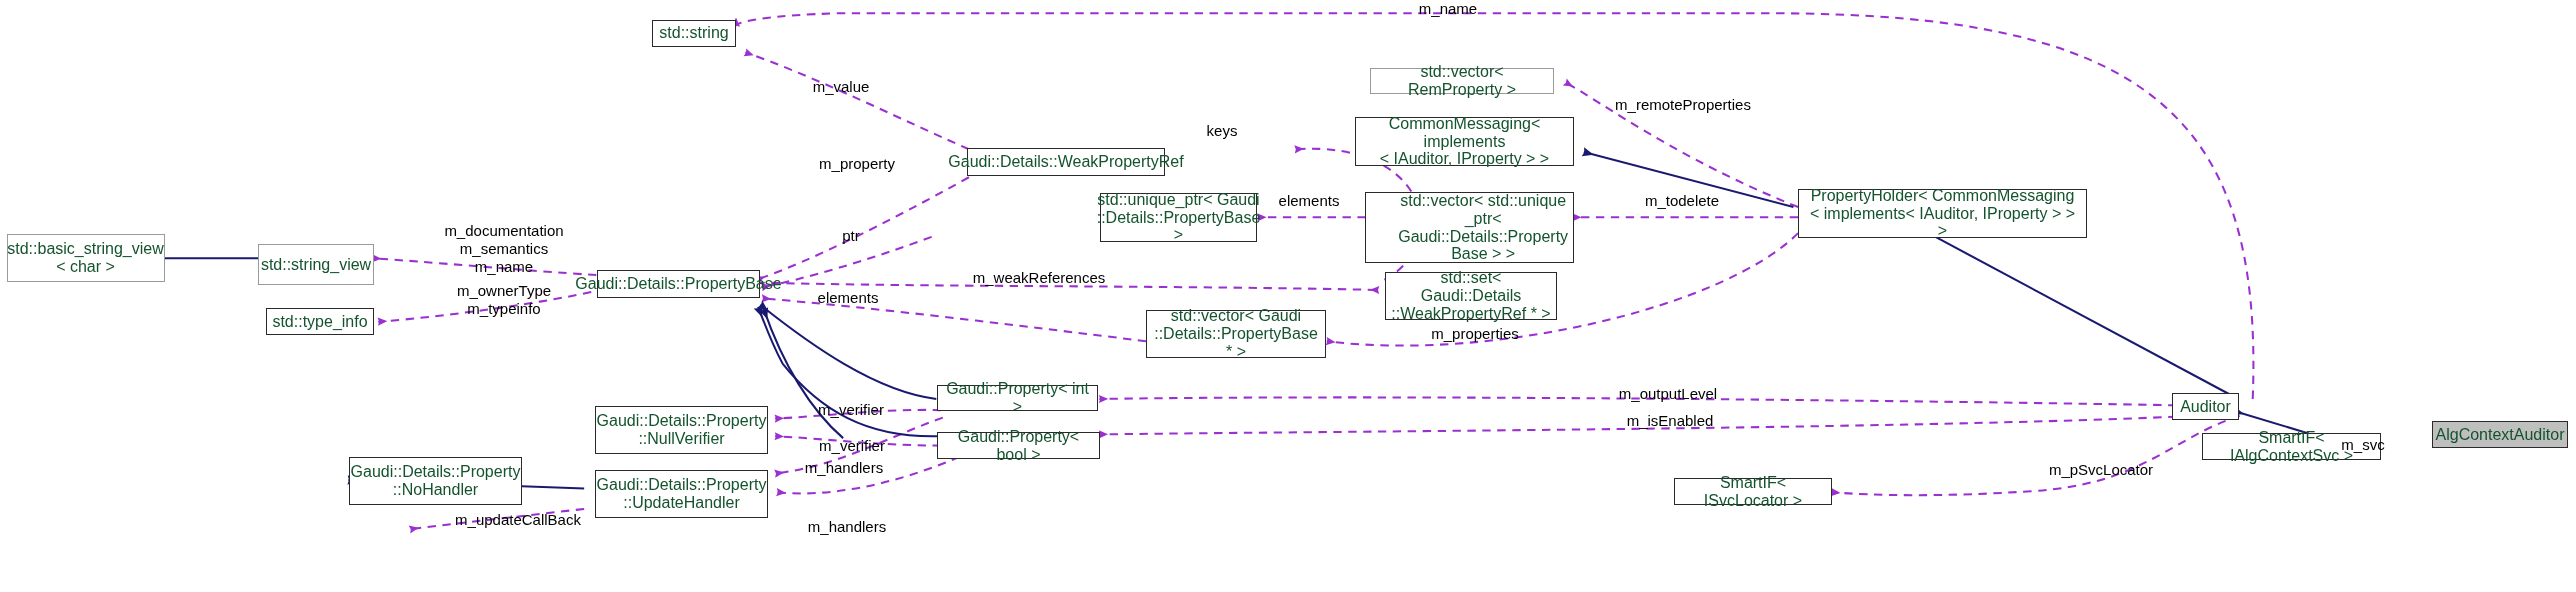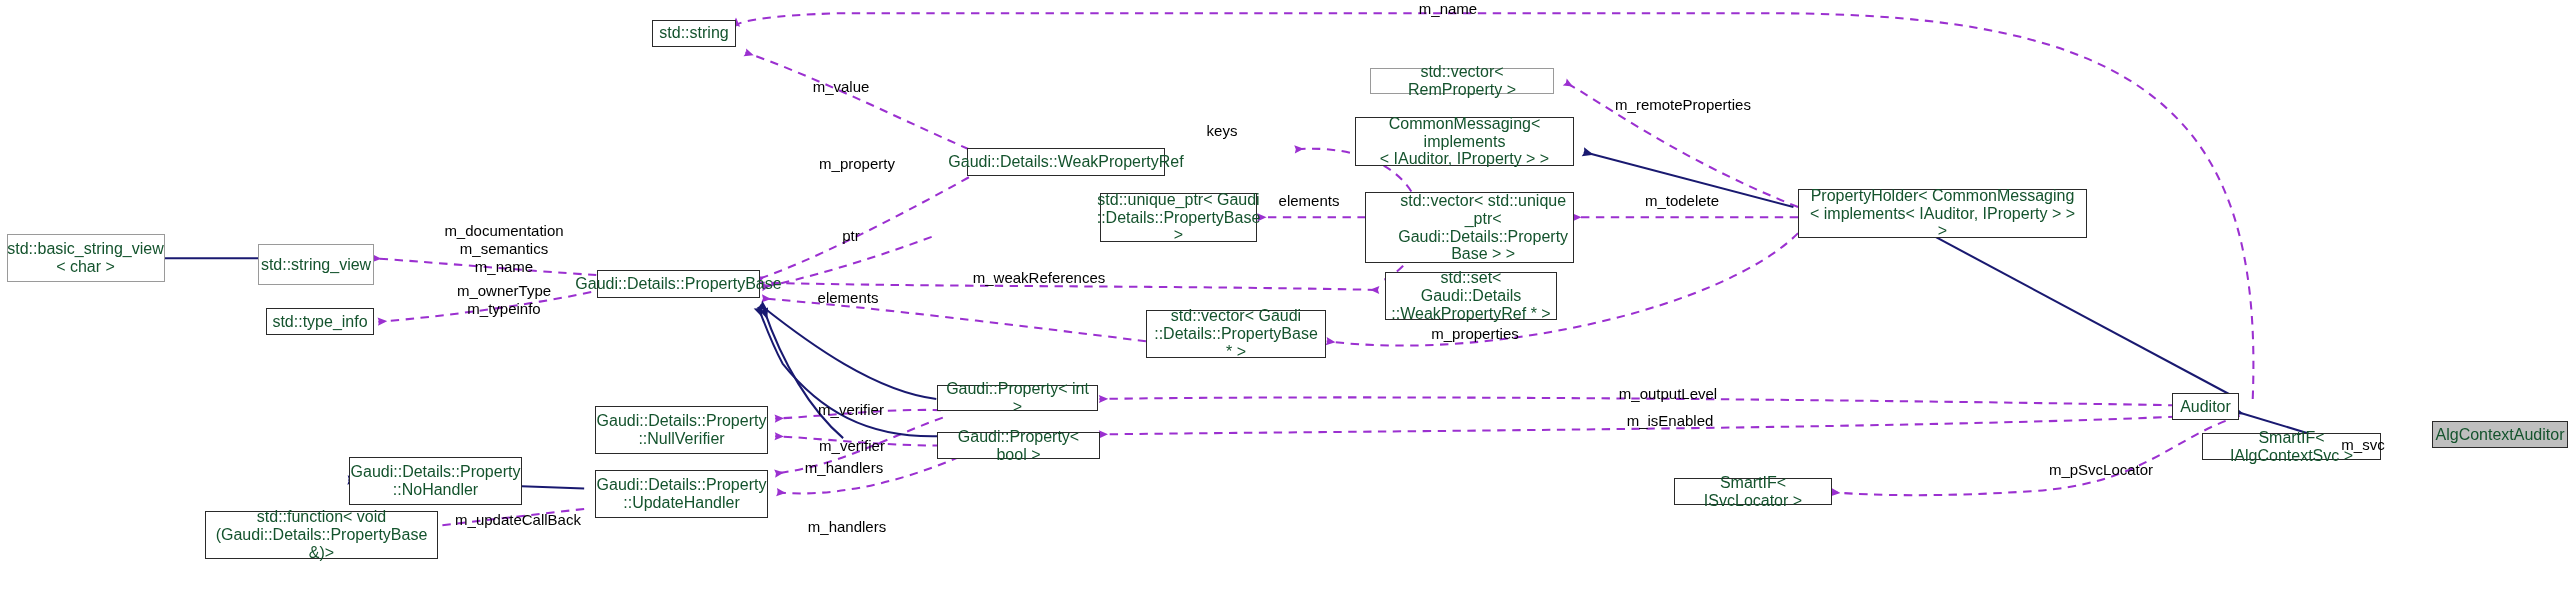--- a/index.html
+++ b/index.html
@@ -177,22 +177,20 @@
 
   <div class="node" style="left:595px; top:406px; width:173px; height:48px;">Gaudi::Details::Property
 ::NullVerifier</div>
 
   <div class="node" style="left:349px; top:457px; width:173px; height:48px;">Gaudi::Details::Property
 ::NoHandler</div>
 
   <div class="node" style="left:595px; top:470px; width:173px; height:48px;">Gaudi::Details::Property
 ::UpdateHandler</div>
 
-  <div class="node" style="left:205px; top:511px; width:233px; height:48px;">std::function&lt; void
-(Gaudi::Details::PropertyBase &amp;)&gt;</div>
 
   <div class="node" style="left:2172px; top:393px; width:67px; height:27px;">Auditor</div>
 
   <div class="node" style="left:2202px; top:433px; width:179px; height:27px;">SmartIF&lt; IAlgContextSvc &gt;</div>
 
   <div class="node" style="left:1674px; top:478px; width:158px; height:27px;">SmartIF&lt; ISvcLocator &gt;</div>
 
   <div class="node shaded" style="left:2432px; top:421px; width:136px; height:27px;text-align:right;">AlgContextAuditor</div>
 
   <div class="edge-label" style="left:1448px; top:0px;">m_name</div>

